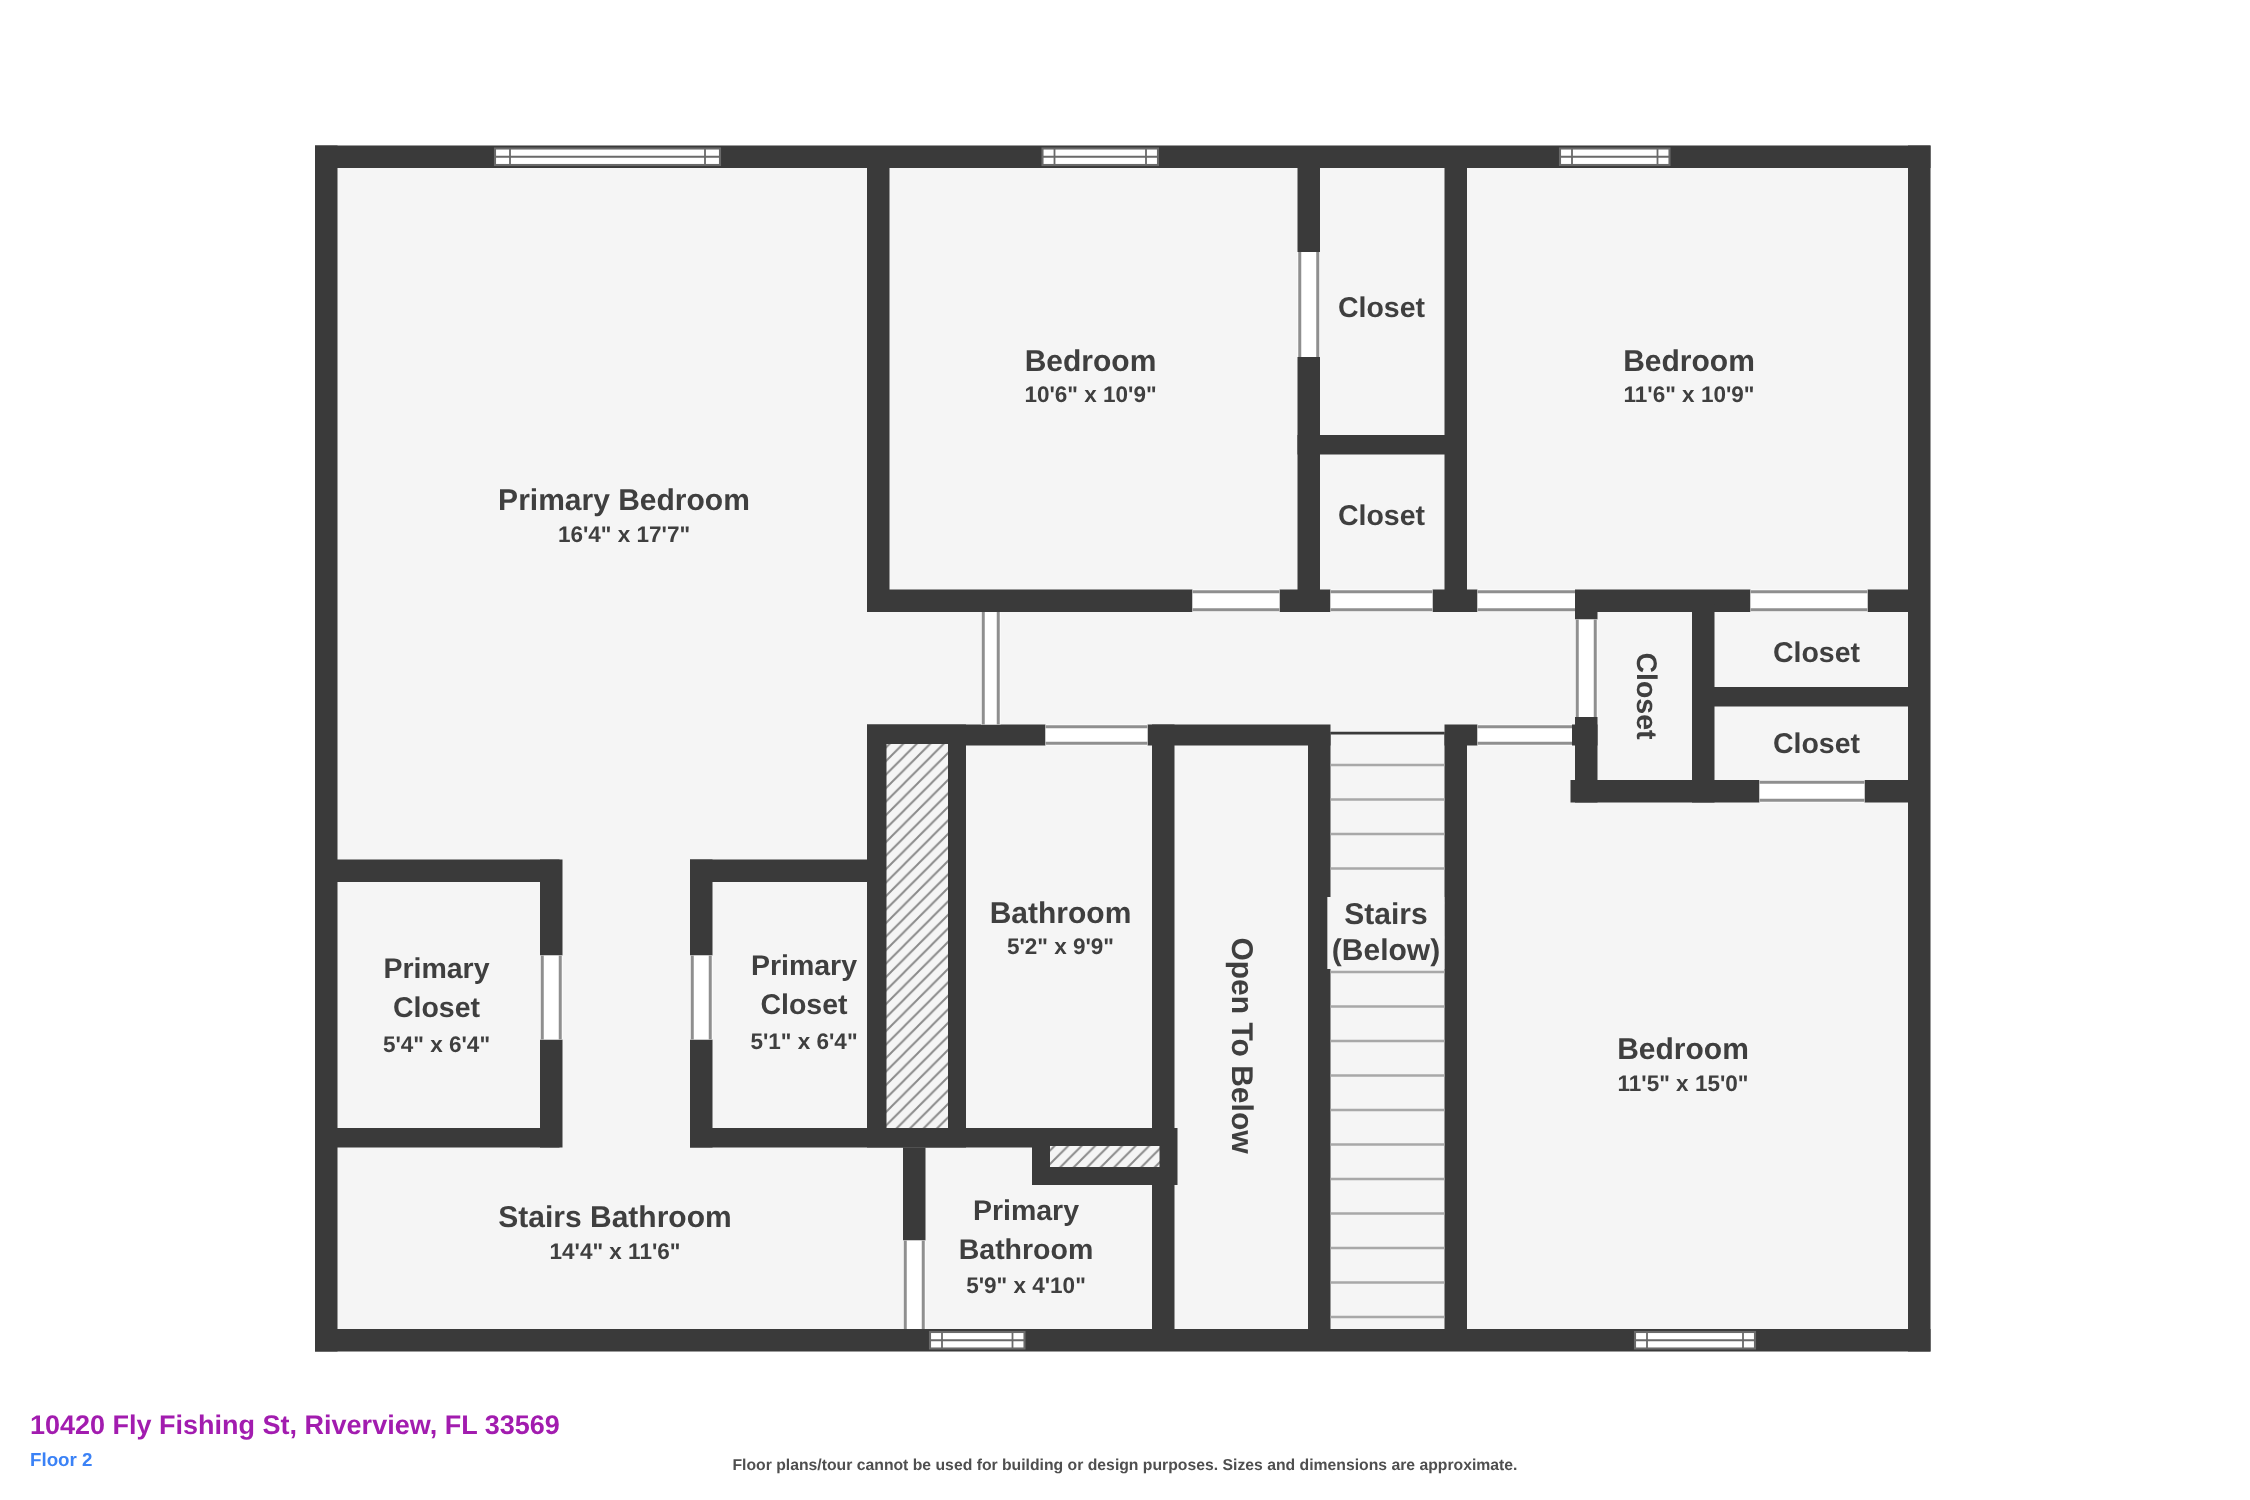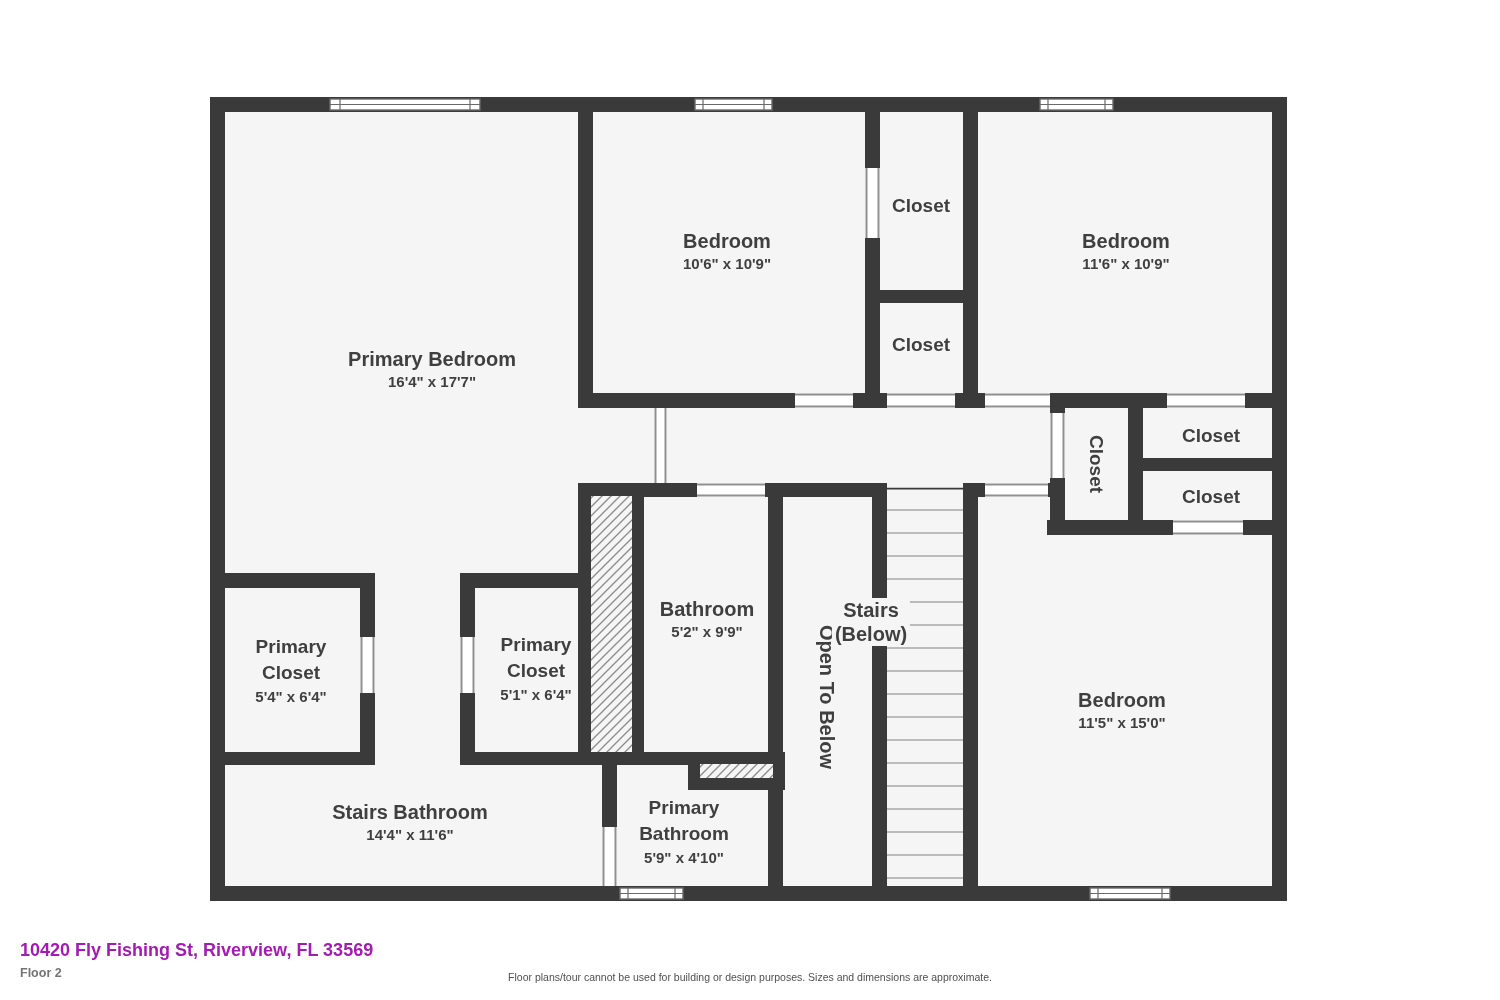--- a/index.html
+++ b/index.html
@@ -28,25 +28,25 @@
   .lbl .dm{font-size:15px;line-height:22px;}
   .rot{transform:translate(-50%,-50%) rotate(90deg);}
   .stairs-bg{background:var(--room-fill,#f5f5f5);padding:0 3px;}
 
   .footer-address{
     position:absolute;left:20px;top:940px;
     font-size:18px;font-weight:700;color:#a21caf;
   }
   .footer-floor{
     position:absolute;left:20px;top:966px;
-    font-size:12.5px;font-weight:700;color:#737373;
+    font-size:12.5px;font-weight:700;color:#3b82f6;
   }
   .footer-disclaimer{
     position:absolute;left:750px;top:971px;transform:translateX(-50%);
-    font-size:10.5px;font-weight:400;color:#4f4f4f;white-space:nowrap;
+    font-size:10.5px;font-weight:700;color:#4f4f4f;white-space:nowrap;
   }
 </style>
 </head>
 <body>
 
 <div class="canvas">
 
   <svg class="plan-svg" width="1500" height="1000" viewBox="0 0 1500 1000">
     <defs>
       <pattern id="hatchp" patternUnits="userSpaceOnUse" width="9" height="9">
@@ -156,21 +156,21 @@
       <rect class="win" x="1090" y="888" width="80" height="11"></rect>
       <path class="winline" d="M1090 893.5H1170 M1098 888V899 M1162 888V899"></path>
     </g>
 
     <g>
       <path class="stairedge" d="M887 488.7H963"></path>
       <path class="tread" d="M887 510H963M887 533H963M887 556H963M887 579H963M887 602H963M887 625H963M887 648H963M887 671H963M887 694H963M887 717H963M887 740H963M887 763H963M887 786H963M887 809H963M887 832H963M887 855H963M887 878H963"></path>
     </g>
   </svg>
 
-  <div class="lbl" style="left:432px;top:345px;margin-top:25px;">
+  <div class="lbl" style="left:416px;top:345px;">
     <div class="nm">Primary Bedroom</div>
     <div class="dm">16'4" x 17'7"</div>
   </div>
 
   <div class="lbl" style="left:727px;top:252px;">
     <div class="nm">Bedroom</div>
     <div class="dm">10'6" x 10'9"</div>
   </div>
 
   <div class="lbl" style="left:921px;top:206px;">
@@ -200,21 +200,21 @@
 
   <div class="lbl" style="left:707px;top:620px;">
     <div class="nm">Bathroom</div>
     <div class="dm">5'2" x 9'9"</div>
   </div>
 
   <div class="lbl rot" style="left:827px;top:697px;">
     <div class="nm">Open To Below</div>
   </div>
 
-  <div class="lbl" style="left:871px;top:622px;">
+  <div class="lbl" style="left:924px;top:622px;">
     <div class="nm stairs-bg">Stairs</div>
     <div class="nm stairs-bg">(Below)</div>
   </div>
 
   <div class="lbl" style="left:291px;top:671px;">
     <div class="nm2">Primary</div>
     <div class="nm2">Closet</div>
     <div class="dm">5'4" x 6'4"</div>
   </div>
 

